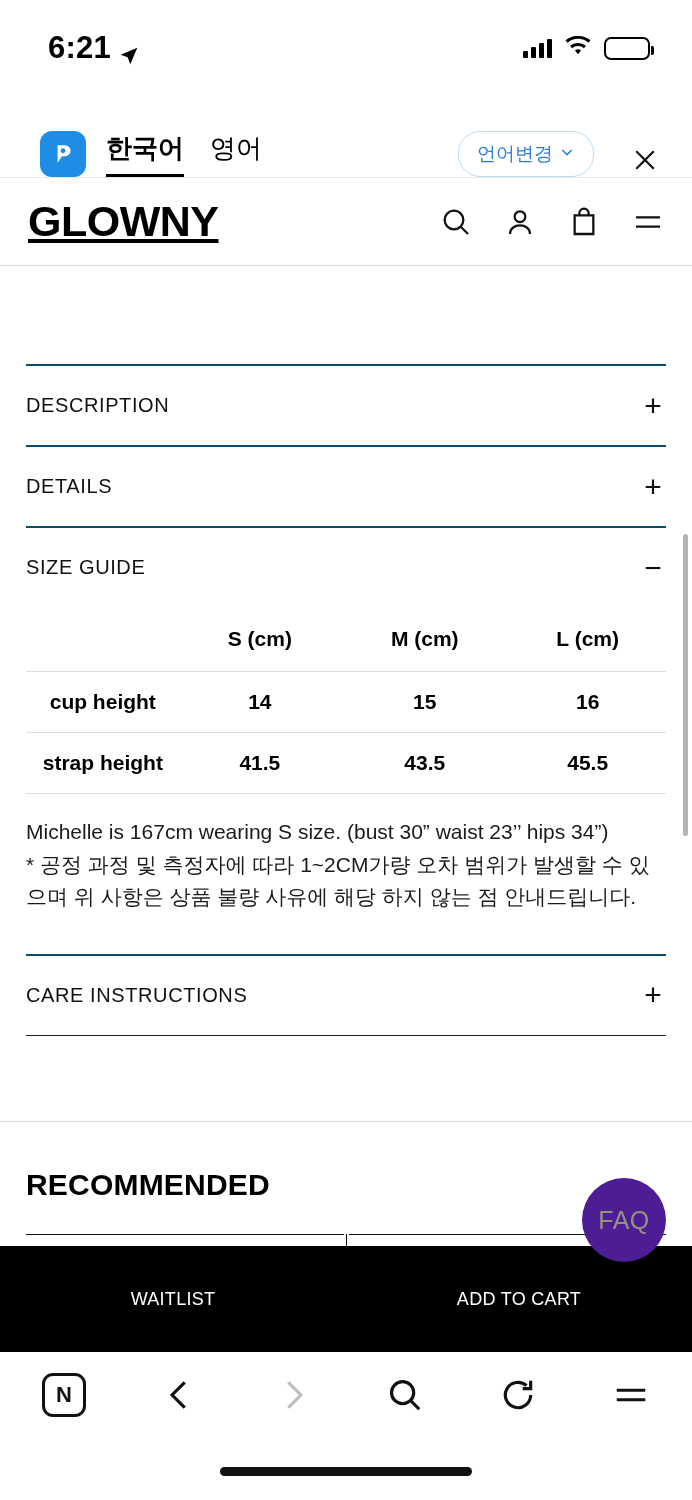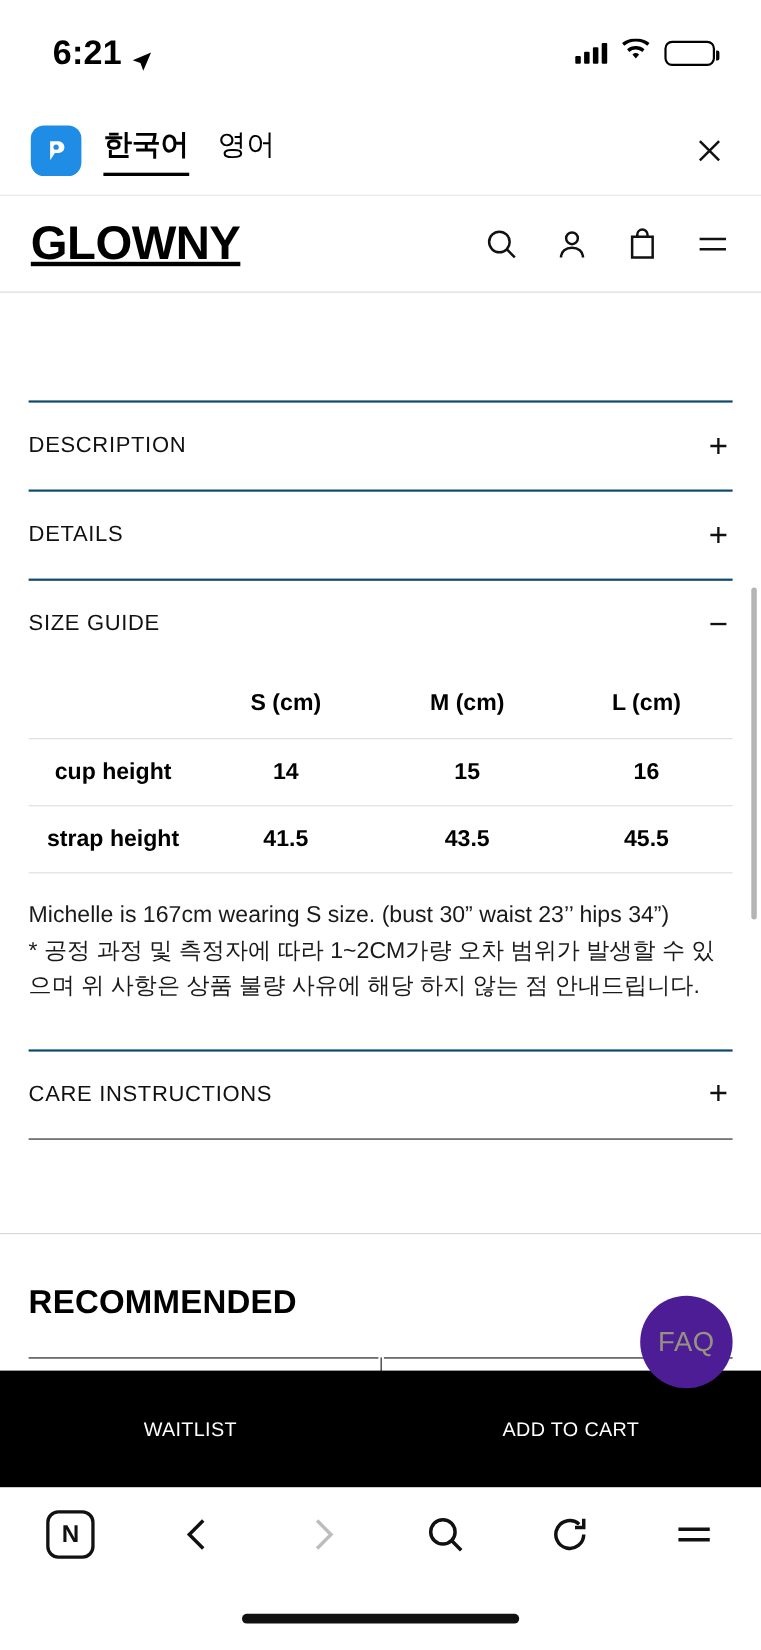--- a/index.html
+++ b/index.html
@@ -57,22 +57,22 @@
   .battery::after {
     content: ""; position: absolute; right: -6px; top: 7px;
     width: 3px; height: 9px; background: #000; border-radius: 0 2px 2px 0;
   }
   .battery .lvl { height: 100%; background: #000; border-radius: 4px; }
 
   
   .translate-bar {
     height: 82px;
     display: flex;
-    align-items: center;
-    padding: 0 30px 0 28px;
+    align-items: flex-end;
+    padding: 0 30px 0 40px;
     border-bottom: 1px solid #e6e6e6;
     flex: 0 0 auto;
     gap: 20px;
   }
   .papago {
     width: 46px; height: 46px; border-radius: 12px;
     background: #1f8ce6;
     display: flex; align-items: center; justify-content: center;
     color: #fff; flex: 0 0 auto;
   }
@@ -321,20 +321,28 @@
       <svg viewBox="0 0 24 24" width="26" height="26">
           <path d="M7 4h7a5 5 0 0 1 0 10h-3l-4 6V4z" fill="#fff"></path>
           <circle cx="12" cy="9" r="2.2" fill="#1f8ce6"></circle>
         </svg>
     </div>
     <div class="lang-tabs">
       <div class="lang-tab active">한국어</div>
       <div class="lang-tab">영어</div>
     </div>
     <div class="translate-spacer"></div>
+    <div class="lang-change">
+      <span>언어변경</span>
+      <span>
+        <svg viewBox="0 0 24 24" width="16" height="16" fill="none" stroke="#2d7fd3" stroke-width="2.4">
+            <path d="M5 9l7 7 7-7"></path>
+          </svg>
+      </span>
+    </div>
     <div class="close-x">
       <svg viewBox="0 0 24 24" width="30" height="30" fill="none" stroke="#111" stroke-width="1.8">
           <path d="M5 5l14 14M19 5L5 19"></path>
         </svg>
     </div>
   </div>
 
   <div class="site-header">
     <div class="brand">GLOWNY</div>
     <div class="header-icons">

